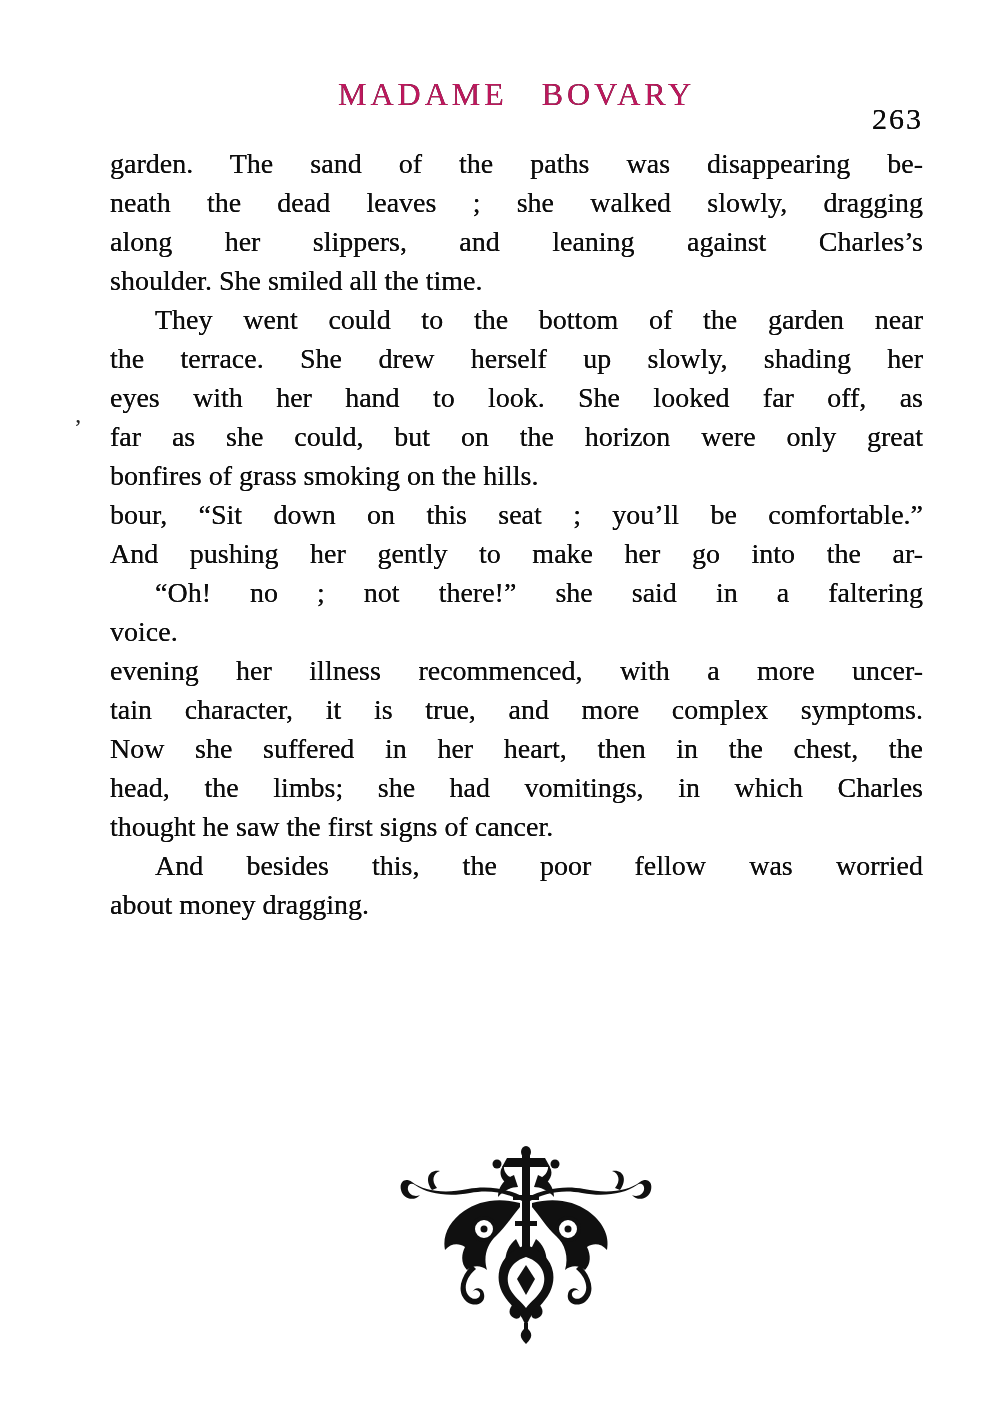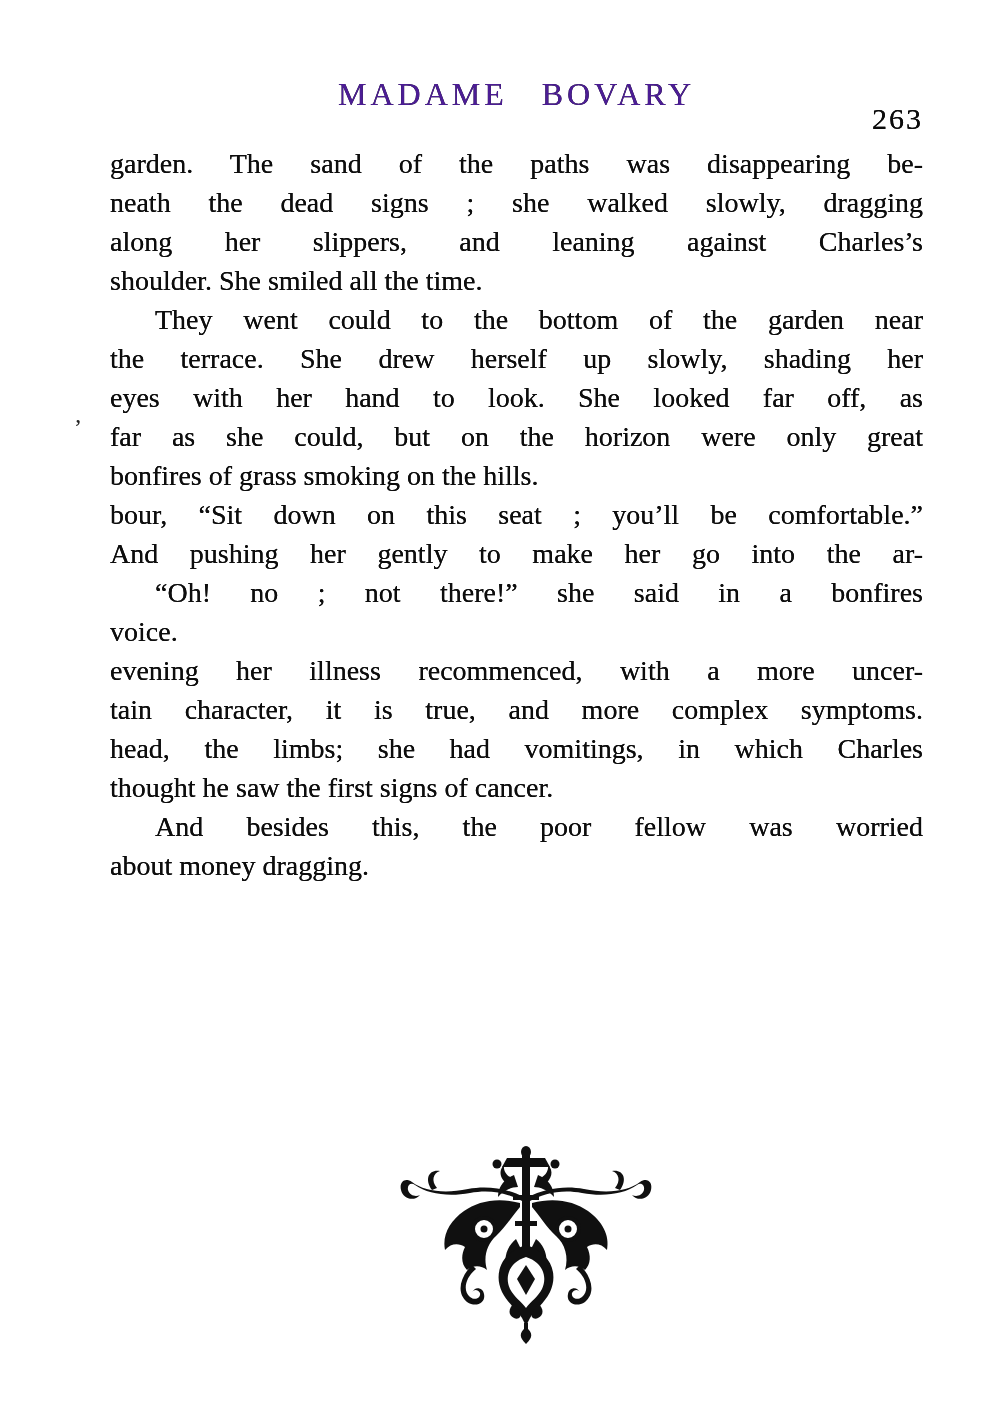--- a/index.html
+++ b/index.html
@@ -19,21 +19,21 @@
     left: 110px;
     width: 813px;
     height: 36px;
   }
   .running-title {
     display: block;
     text-align: center;
     font-size: 32px;
     letter-spacing: 4px;
     word-spacing: 22px;
-    color: #4c1d95;
+    color: #be185d;
     text-shadow: 0 0 0.5px #0c0c0c;
   }
   .page-number {
     position: absolute;
     right: 0;
     top: 2px;
     font-size: 30px;
     letter-spacing: 2px;
     color: #0c0c0c;
     text-shadow: 0 0 0.4px #0c0c0c;
@@ -81,34 +81,35 @@
 
   <div class="running-head">
     <span class="running-title">MADAME  BOVARY</span>
     <span class="page-number">263</span>
   </div>
 
   <span class="margin-mark">’</span>
 
   <div class="body-text">
       <div class="line">garden.  The sand of the paths was disappearing be-</div>
-      <div class="line">neath the dead signs ; she walked slowly, dragging</div>
+      <div class="line">neath the dead leaves ; she walked slowly, dragging</div>
       <div class="line">along her slippers, and leaning against Charles’s</div>
       <div class="line end">shoulder.  She smiled all the time.</div>
       <div class="line indent">They went could to the bottom of the garden near</div>
       <div class="line">the terrace.  She drew herself up slowly, shading her</div>
       <div class="line">eyes with her hand to look.  She looked far off, as</div>
       <div class="line">far as she could, but on the horizon were only great</div>
       <div class="line end">bonfires of grass smoking on the hills.</div>
       <div class="line">bour, “Sit down on this seat ; you’ll be comfortable.”</div>
       <div class="line">And pushing her gently to make her go into the ar-</div>
-      <div class="line indent">“Oh! no ; not there!” she said in a bonfires</div>
+      <div class="line indent">“Oh! no ; not there!” she said in a faltering</div>
       <div class="line end">voice.</div>
       <div class="line">evening her illness recommenced, with a more uncer-</div>
       <div class="line">tain character, it is true, and more complex symptoms.</div>
+      <div class="line">Now she suffered in her heart, then in the chest, the</div>
       <div class="line">head, the limbs; she had vomitings, in which Charles</div>
       <div class="line end">thought he saw the first signs of cancer.</div>
       <div class="line indent">And besides this, the poor fellow was worried</div>
       <div class="line end">about money dragging.</div>
     </div>
 
   <div class="tailpiece">
     <svg viewBox="0 0 260 200" xmlns="http://www.w3.org/2000/svg" fill="#101010" stroke="none">
       <defs>
         <g id="halfL">

